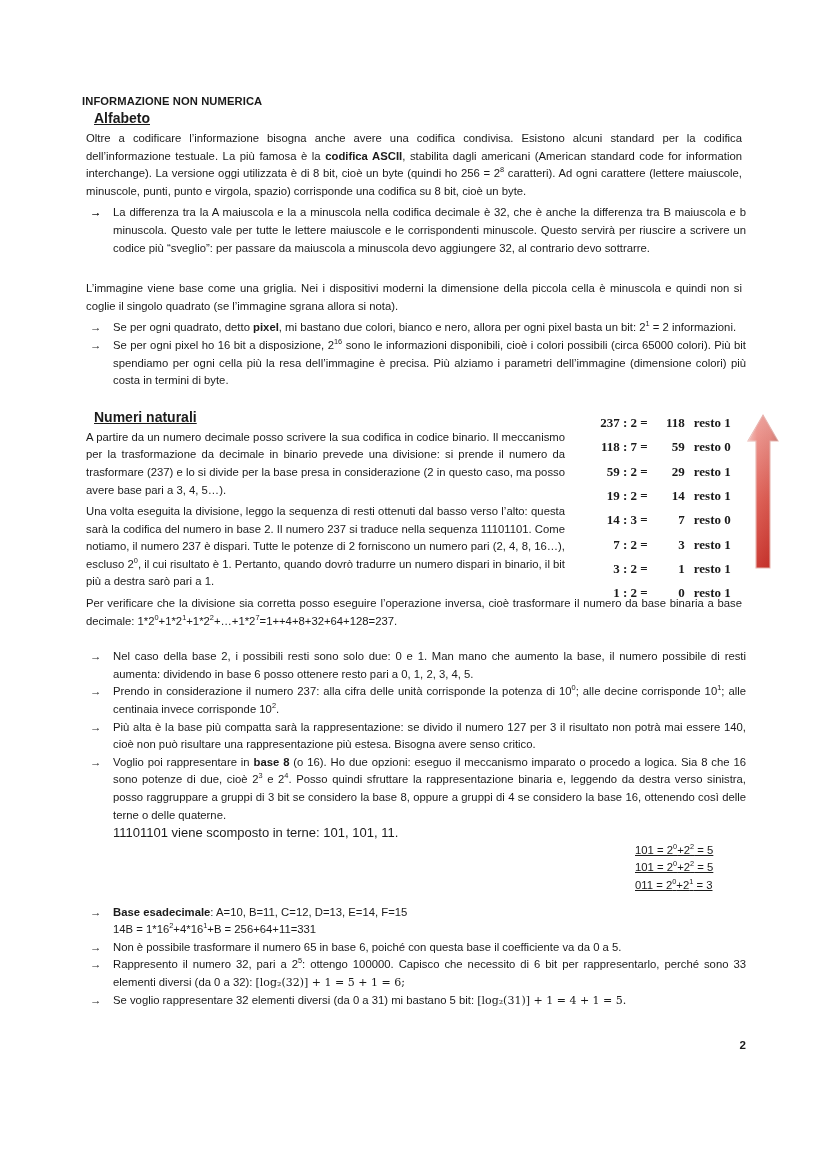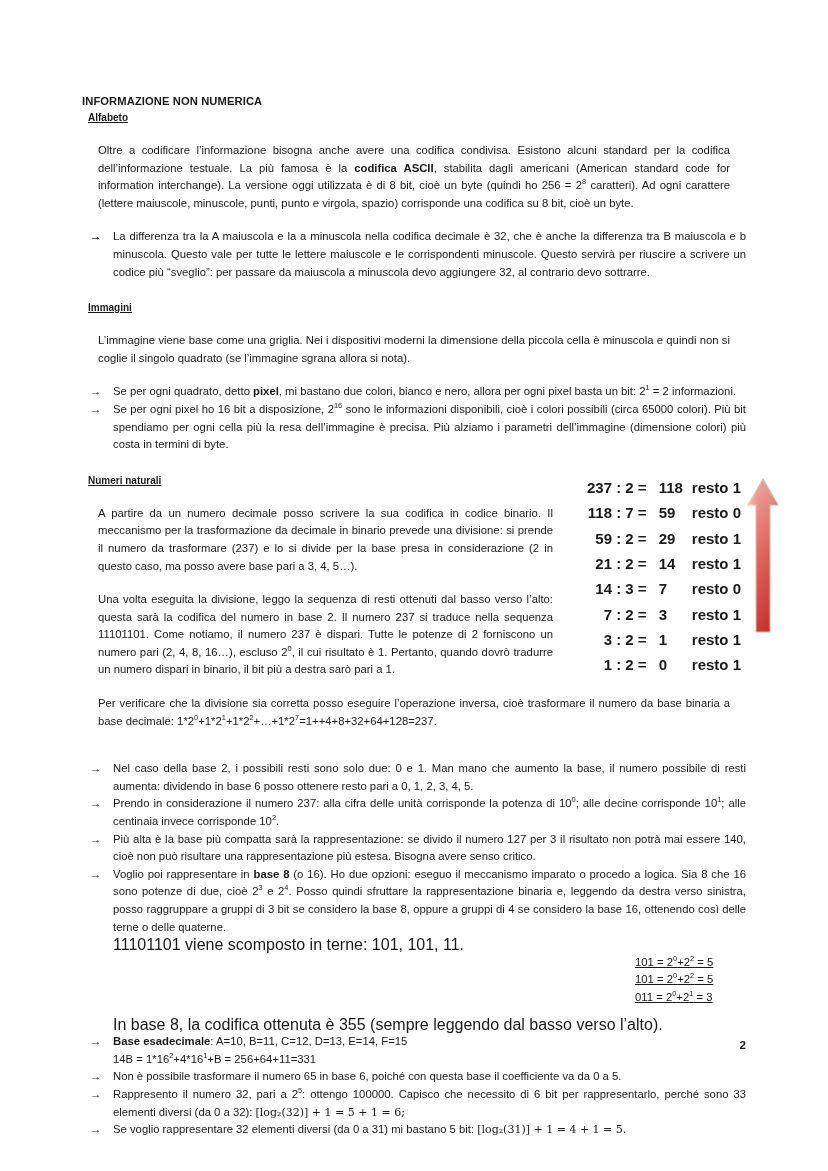--- a/index.html
+++ b/index.html
@@ -30,27 +30,27 @@
   }
   .h-title {
     font-weight: bold;
     font-size: 11.2px;
     letter-spacing: 0.1px;
     line-height: 16px;
     margin: 0 0 1px 0;
   }
   .h-sub {
     font-weight: bold;
-    font-size: 10px;
+    font-size: 14px;
     text-decoration: underline;
     line-height: 16px;
-    margin: 0 0 1px 6px;
+    margin: 0 0 1px 12px;
   }
   p.para {
-    margin: 16px;
+    margin: 4px;
     font-size: 11.3px;
     line-height: 17.6px;
     text-align: justify;
     text-justify: inter-word;
   }
   .bullets {
     margin: 0;
     padding: 0;
     list-style: none;
   }
@@ -83,36 +83,36 @@
   
   .nat-wrap { position: relative; }
   .nat-text {
     width: 487px;
   }
   .divtable {
     position: absolute;
     left: 505px;
     top: 6px;
     width: 160px;
-    font-family: Liberation Sans, sans-serif;
-    font-size: 15px;
+    font-family: Liberation Serif, serif;
+    font-size: 13px;
     font-weight: bold;
     color: #1a1a1a;
   }
   .divtable table {
     border-collapse: collapse;
     width: 152px;
   }
   .divtable td {
     padding: 0 0 8.4px 0;
     white-space: nowrap;
     font-weight: bold;
   }
   .divtable td.c1 { text-align: right; padding-right: 12px; }
-  .divtable td.c2 { padding-right: 9px; }
+  .divtable td.c2 { text-align: right; padding-right: 9px; }
   .divtable td.c3 { text-align: left; }
   .arrow-up {
     position: absolute;
     left: 664px;
     top: 4px;
     width: 34px;
     height: 157px;
   }
 
   
@@ -129,41 +129,40 @@
     font-size: 11px;
   }
   .pagenum {
     position: absolute;
     right: 82px;
     bottom: 38px;
     font-size: 11.6px;
     font-weight: bold;
     color: #1a1a1a;
   }
-  .sub-line { padding-left: 31px; font-size: 16px; line-height: 17.6px; }
+  .sub-line { padding-left: 31px; font-size: 13px; line-height: 17.6px; }
 </style>
 </head>
 <body>
 
 <div class="page">
   <div class="content">
 
     <div class="h-title">INFORMAZIONE NON NUMERICA</div>
     <div class="h-sub">Alfabeto</div>
 
     <p class="para"><span>Oltre a codificare l’informazione bisogna anche avere una codifica condivisa. Esistono alcuni standard per la codifica dell’informazione testuale. La più famosa è la </span><b>codifica ASCII</b><span>, stabilita dagli americani (American standard code for information interchange). La versione oggi utilizzata è di 8 bit, cioè un byte (quindi ho 256 = 2</span><sup>8</sup><span> caratteri). Ad ogni carattere (lettere maiuscole, minuscole, punti, punto e virgola, spazio) corrisponde una codifica su 8 bit, cioè un byte.</span></p>
 
     <ul class="bullets">
       <li><span class="arw">→</span></li>
       <li><span class="arw">→</span><span>La differenza tra la A maiuscola e la a minuscola nella codifica decimale è 32, che è anche la differenza tra B maiuscola e b minuscola. Questo vale per tutte le lettere maiuscole e le corrispondenti minuscole. Questo servirà per riuscire a scrivere un codice più “sveglio”: per passare da maiuscola a minuscola devo aggiungere 32, al contrario devo sottrarre.</span></li>
     </ul>
 
     <div class="gap-lg"></div>
 
-    <div class="h-sub">Immagini</div>
     <p class="para">L’immagine viene base come una griglia. Nei i dispositivi moderni la dimensione della piccola cella è minuscola e quindi non si coglie il singolo quadrato (se l’immagine sgrana allora si nota).</p>
 
     <ul class="bullets">
       <li><span class="arw">→</span><span>Se per ogni quadrato, detto </span><b>pixel</b><span>, mi bastano due colori, bianco e nero, allora per ogni pixel basta un bit: 2</span><sup>1</sup><span> = 2 informazioni.</span></li>
       <li><span class="arw">→</span><span>Se per ogni pixel ho 16 bit a disposizione, 2</span><sup>16</sup><span> sono le informazioni disponibili, cioè i colori possibili (circa 65000 colori). Più bit spendiamo per ogni cella più la resa dell’immagine è precisa. Più alziamo i parametri dell’immagine (dimensione colori) più costa in termini di byte.</span></li>
     </ul>
 
     <div class="gap-lg"></div>
 
     <div class="nat-wrap">
@@ -185,21 +184,21 @@
               <td class="c1">118 : 7 =</td>
               <td class="c2">59</td>
               <td class="c3">resto 0</td>
             </tr>
             <tr>
               <td class="c1">59 : 2 =</td>
               <td class="c2">29</td>
               <td class="c3">resto 1</td>
             </tr>
             <tr>
-              <td class="c1">21 : 2 =</td>
+              <td class="c1">19 : 2 =</td>
               <td class="c2">14</td>
               <td class="c3">resto 1</td>
             </tr>
             <tr>
               <td class="c1">14 : 3 =</td>
               <td class="c2">7</td>
               <td class="c3">resto 0</td>
             </tr>
             <tr>
               <td class="c1">7 : 2 =</td>
@@ -259,21 +258,20 @@
     <div class="sub-line">11101101 viene scomposto in terne: 101, 101, 11.</div>
 
     <div class="eqblock">
       <div><span>101 = 2</span><sup>0</sup><span>+2</span><sup>2</sup><span> = 5</span></div>
       <div><span>101 = 2</span><sup>0</sup><span>+2</span><sup>2</sup><span> = 5</span></div>
       <div><span>011 = 2</span><sup>0</sup><span>+2</span><sup>1</sup><span> = 3</span></div>
     </div>
 
     <div class="gap-sm"></div>
 
-    <div class="sub-line">In base 8, la codifica ottenuta è 355 (sempre leggendo dal basso verso l’alto).</div>
 
     <ul class="bullets">
       <li><span class="arw">→</span><b>Base esadecimale</b><span>: A=10, B=11, C=12, D=13, E=14, F=15</span><br><span>14B = 1*16</span><sup>2</sup><span>+4*16</span><sup>1</sup><span>+B = 256+64+11=331</span></li>
 
       <li><span class="arw">→</span><span>Non è possibile trasformare il numero 65 in base 6, poiché con questa base il coefficiente va da 0 a 5.</span></li>
 
       <li><span class="arw">→</span><span>Rappresento il numero 32, pari a 2</span><sup>5</sup><span>: ottengo 100000. Capisco che necessito di 6 bit per rappresentarlo, perché sono 33 elementi diversi (da 0 a 32): </span><span class="mathfont">[log₂(32)] + 1 = 5 + 1 = 6;</span></li>
 
       <li><span class="arw">→</span><span>Se voglio rappresentare 32 elementi diversi (da 0 a 31) mi bastano 5 bit: </span><span class="mathfont">[log₂(31)] + 1 = 4 + 1 = 5.</span></li>
     </ul>

